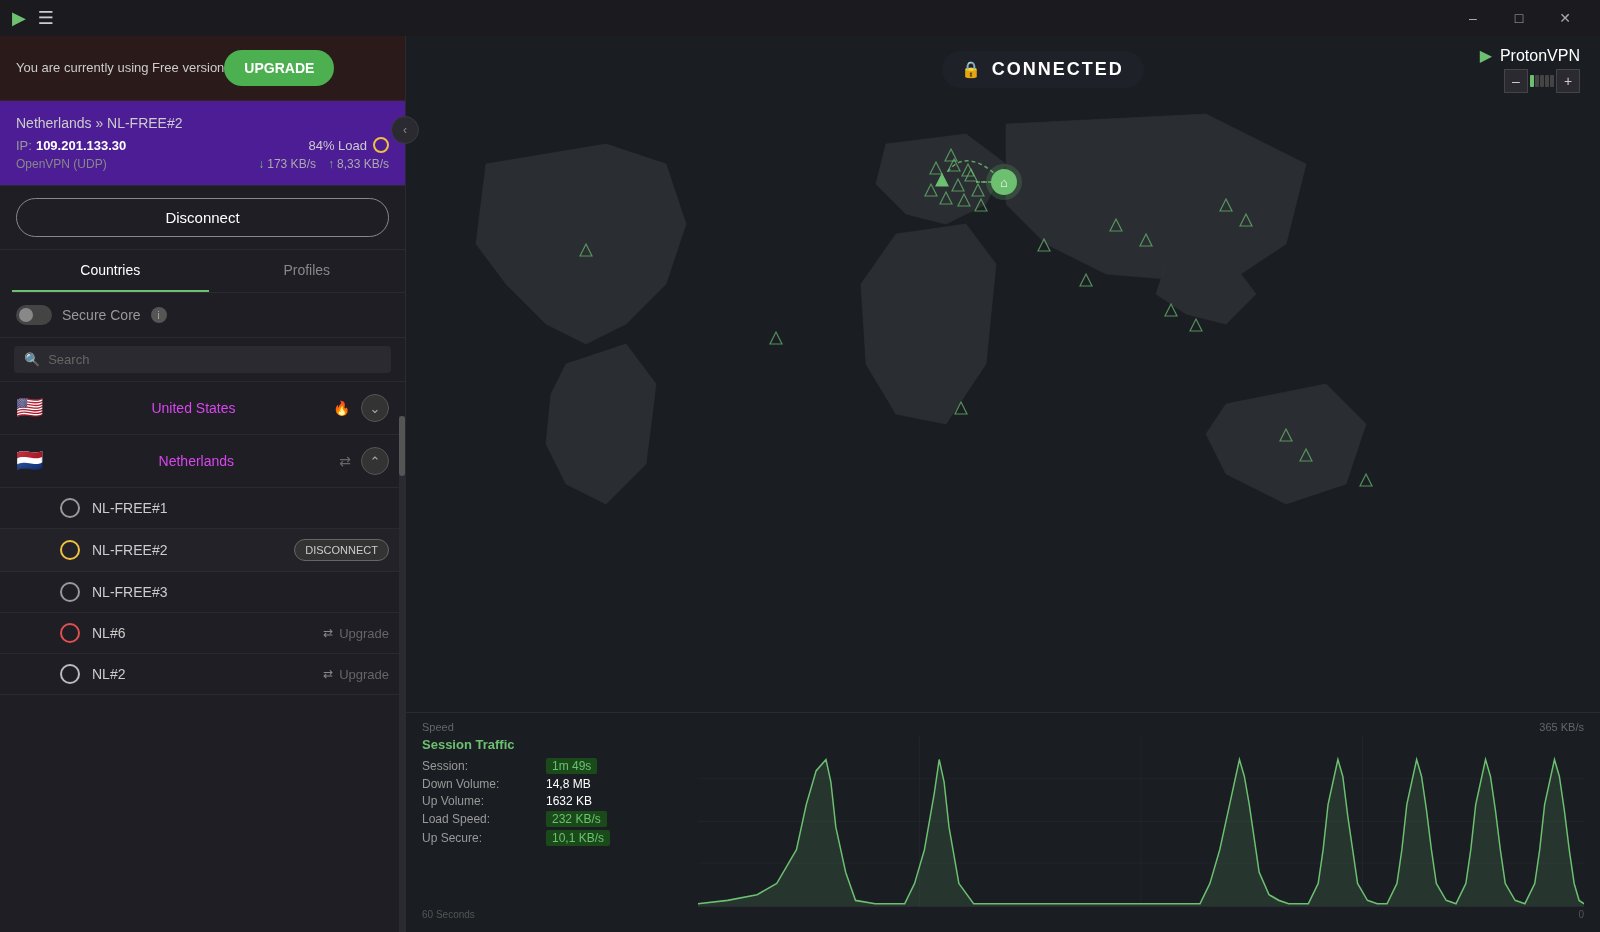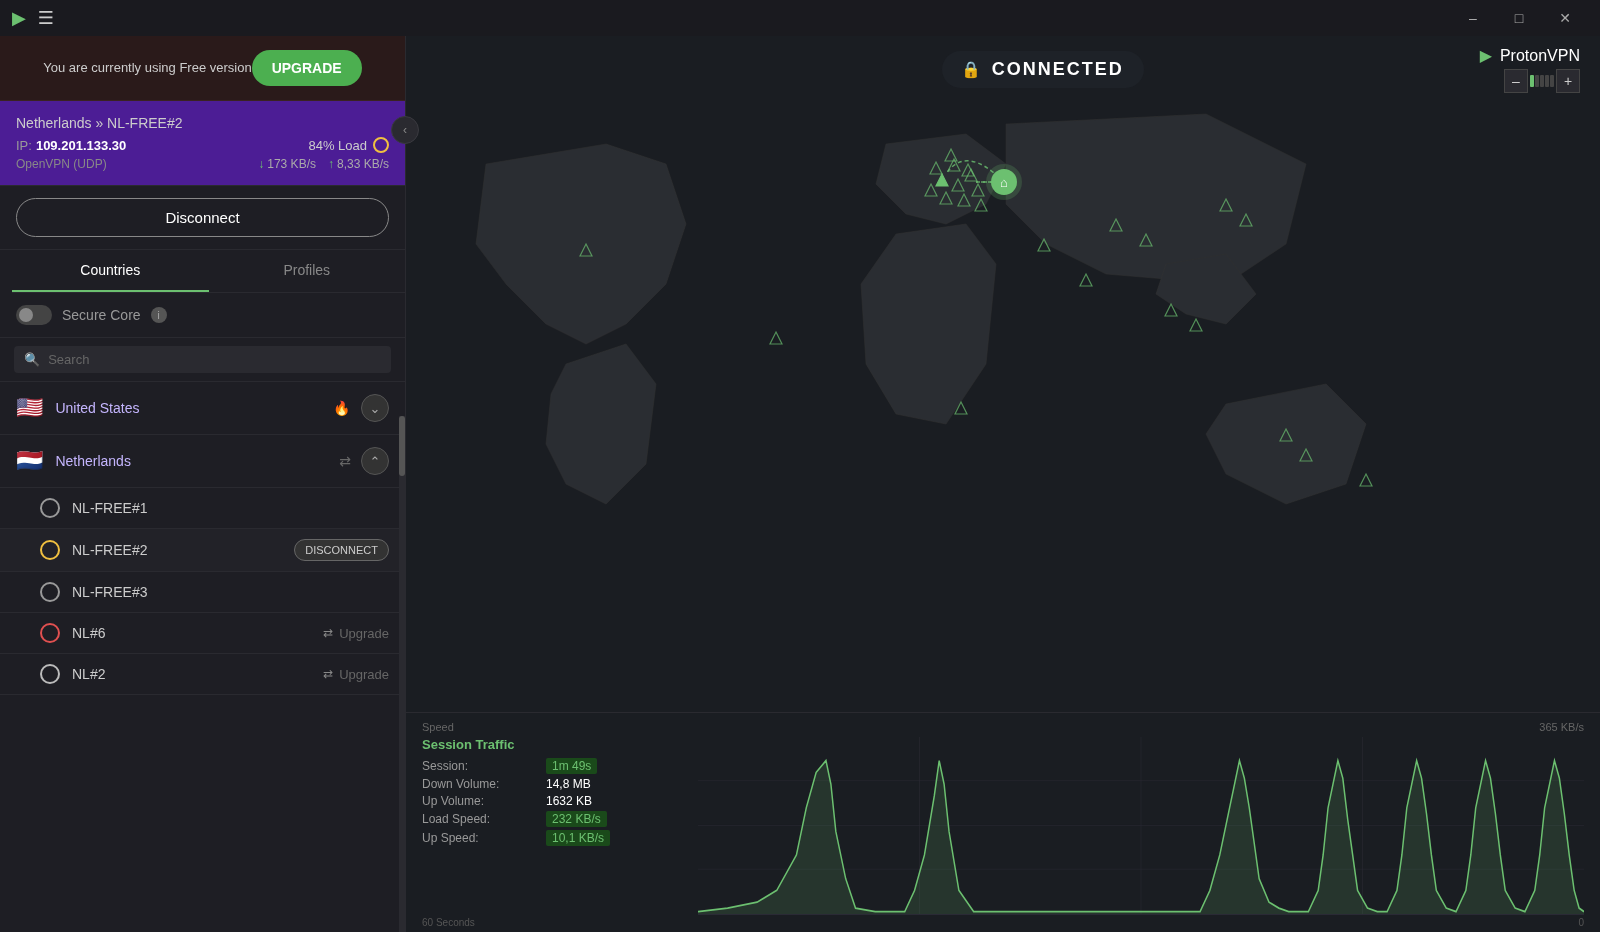--- a/index.html
+++ b/index.html
@@ -58,21 +58,21 @@
       border-right: 1px solid #2a2a30;
       position: relative;
     }
 
     
     .upgrade-banner {
       background: #2a1a1a;
       padding: 14px 16px;
       display: flex;
       align-items: center;
-      justify-content: center;
+      justify-content: flex-start;
       border-bottom: 1px solid #3a2222;
       flex-shrink: 0;
     }
     .upgrade-text { font-size: 13px; color: #ccc; line-height: 1.4; }
     .upgrade-btn {
       background: #4caf50;
       color: #fff;
       border: none;
       border-radius: 20px;
       padding: 10px 20px;
@@ -231,41 +231,41 @@
     
     .country-row {
       display: flex;
       align-items: center;
       padding: 12px 16px;
       border-bottom: 1px solid #2a2a30;
       cursor: pointer;
       position: relative;
     }
     .country-flag { font-size: 22px; margin-right: 12px; }
-    .country-name { font-size: 14px; color: #c4b5fd; flex: 1; }
+    .country-name { font-size: 14px; color: #d946ef; flex: 1; text-align: center; }
     .country-icons { display: flex; align-items: center; gap: 8px; color: #666; font-size: 14px; }
     .country-icon-btn {
       background: none; border: none; color: #666; cursor: pointer; font-size: 14px; padding: 2px;
     }
     .expand-btn {
       background: #333;
       border: 1px solid #555;
       border-radius: 50%;
       color: #aaa;
       cursor: pointer;
       font-size: 13px;
       width: 28px; height: 28px;
       display: flex; align-items: center; justify-content: center;
     }
 
     
     .sub-server-row {
       display: flex;
       align-items: center;
-      padding: 10px 16px 10px 40px;
+      padding: 10px 16px 10px 60px;
       border-bottom: 1px solid #2a2a30;
       cursor: pointer;
       position: relative;
     }
     .server-circle {
       width: 20px; height: 20px;
       border: 2px solid #999;
       border-radius: 50%;
       margin-right: 12px;
       flex-shrink: 0;
@@ -347,21 +347,21 @@
 
     
     .traffic-panel {
       position: absolute;
       bottom: 0; left: 0; right: 0;
       height: 220px;
       background: #1a1d22;
       border-top: 1px solid #2a2a30;
       display: flex;
       flex-direction: column;
-      padding: 8px 16px 4px;
+      padding: 8px 16px 12px;
     }
     .speed-label-row {
       display: flex;
       justify-content: space-between;
       font-size: 11px;
       color: #666;
       margin-bottom: 4px;
     }
     .session-traffic-title { font-size: 13px; color: #6cc070; font-weight: bold; margin-bottom: 6px; }
     .traffic-stats {
@@ -663,21 +663,21 @@
               <span class="stat-label">Up Volume:</span>
               <span class="stat-value">1632  KB</span>
             </div>
             <div class="stat-row">
               <span class="stat-label">Load Speed:</span>
               <span class="stat-value green">
                 <span>232</span> <span>KB/s</span>
               </span>
             </div>
             <div class="stat-row">
-              <span class="stat-label">Up Speed:</span>
+              <span class="stat-label">Up Secure:</span>
               <span class="stat-value green">
                 <span>10,1</span> <span>KB/s</span>
               </span>
             </div>
           </div>
         </div>
 
         <div class="chart-wrap" style="flex:1;position:relative;">
           <svg class="chart-svg" viewBox="0 0 900 150" preserveAspectRatio="none">
 

